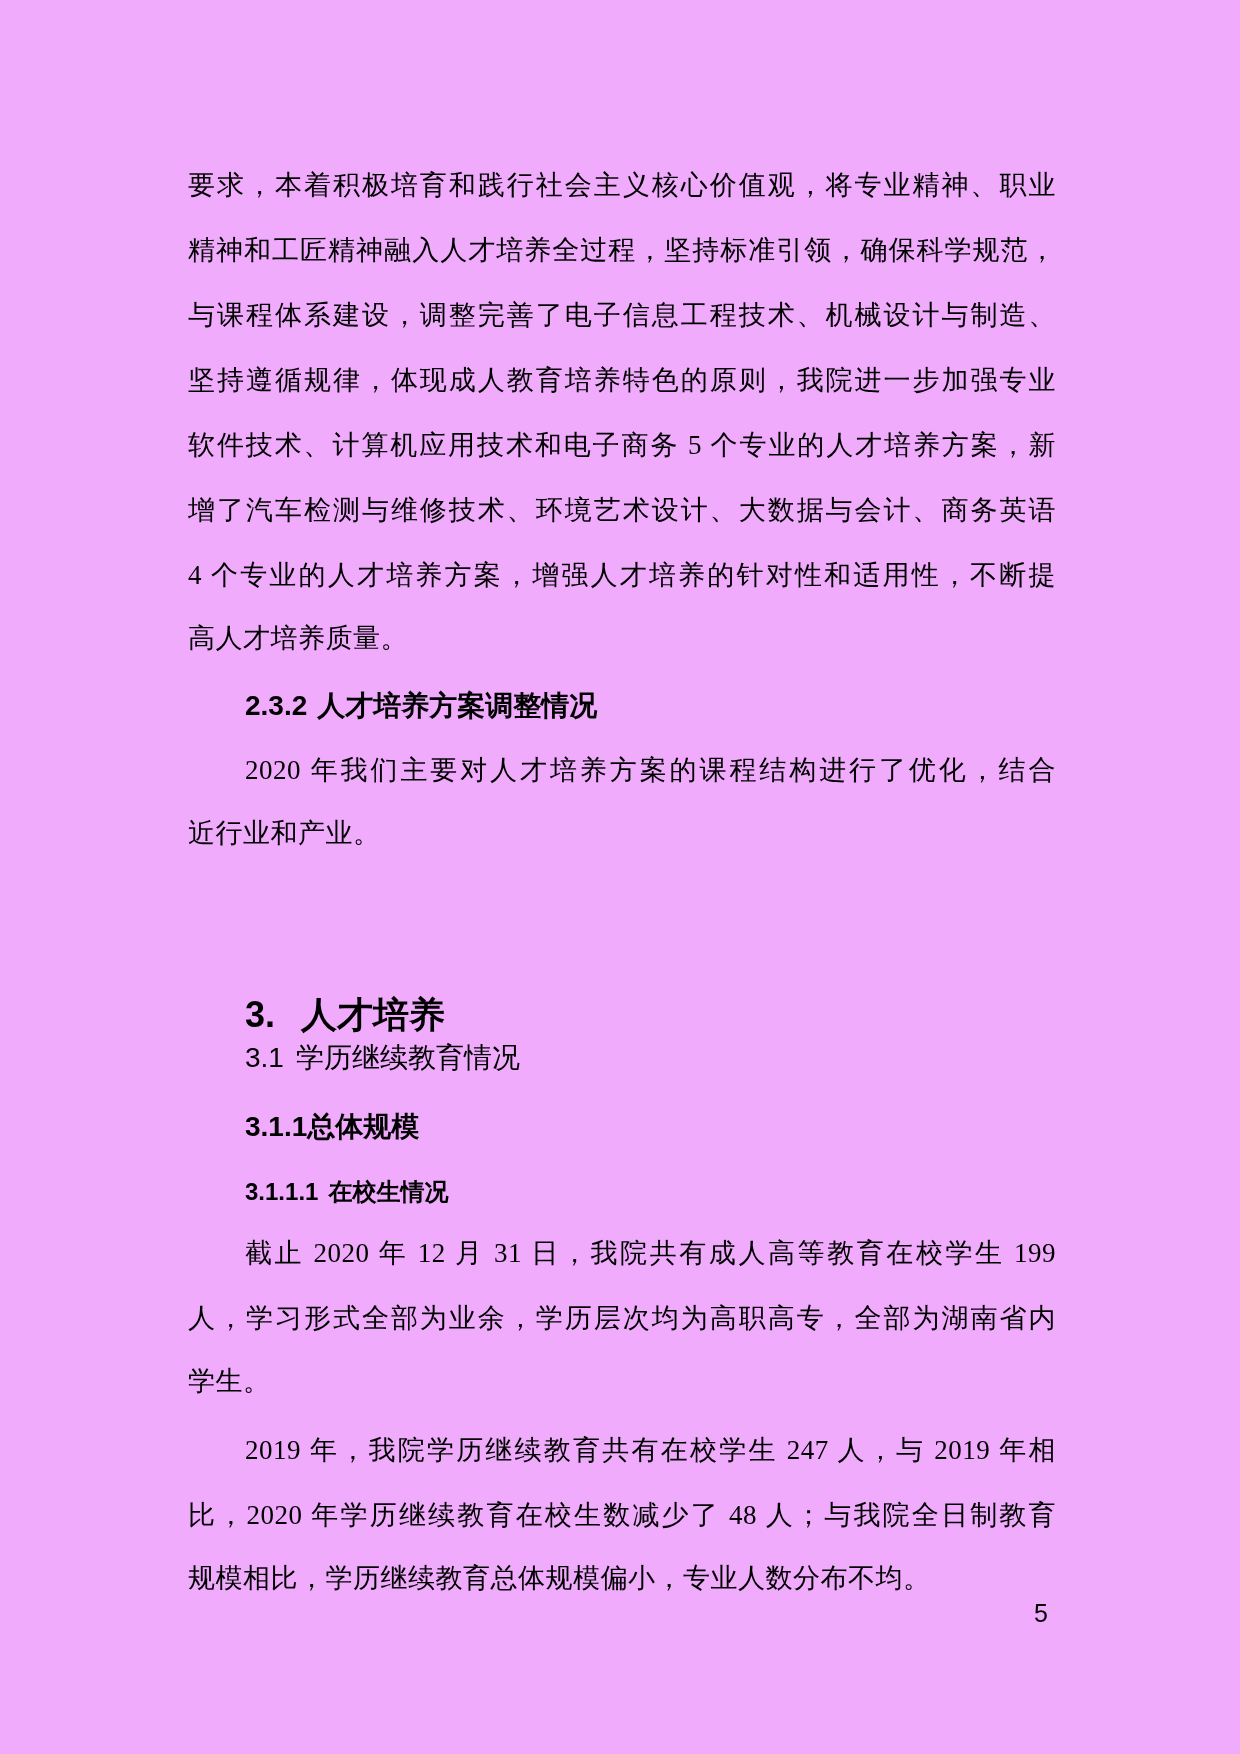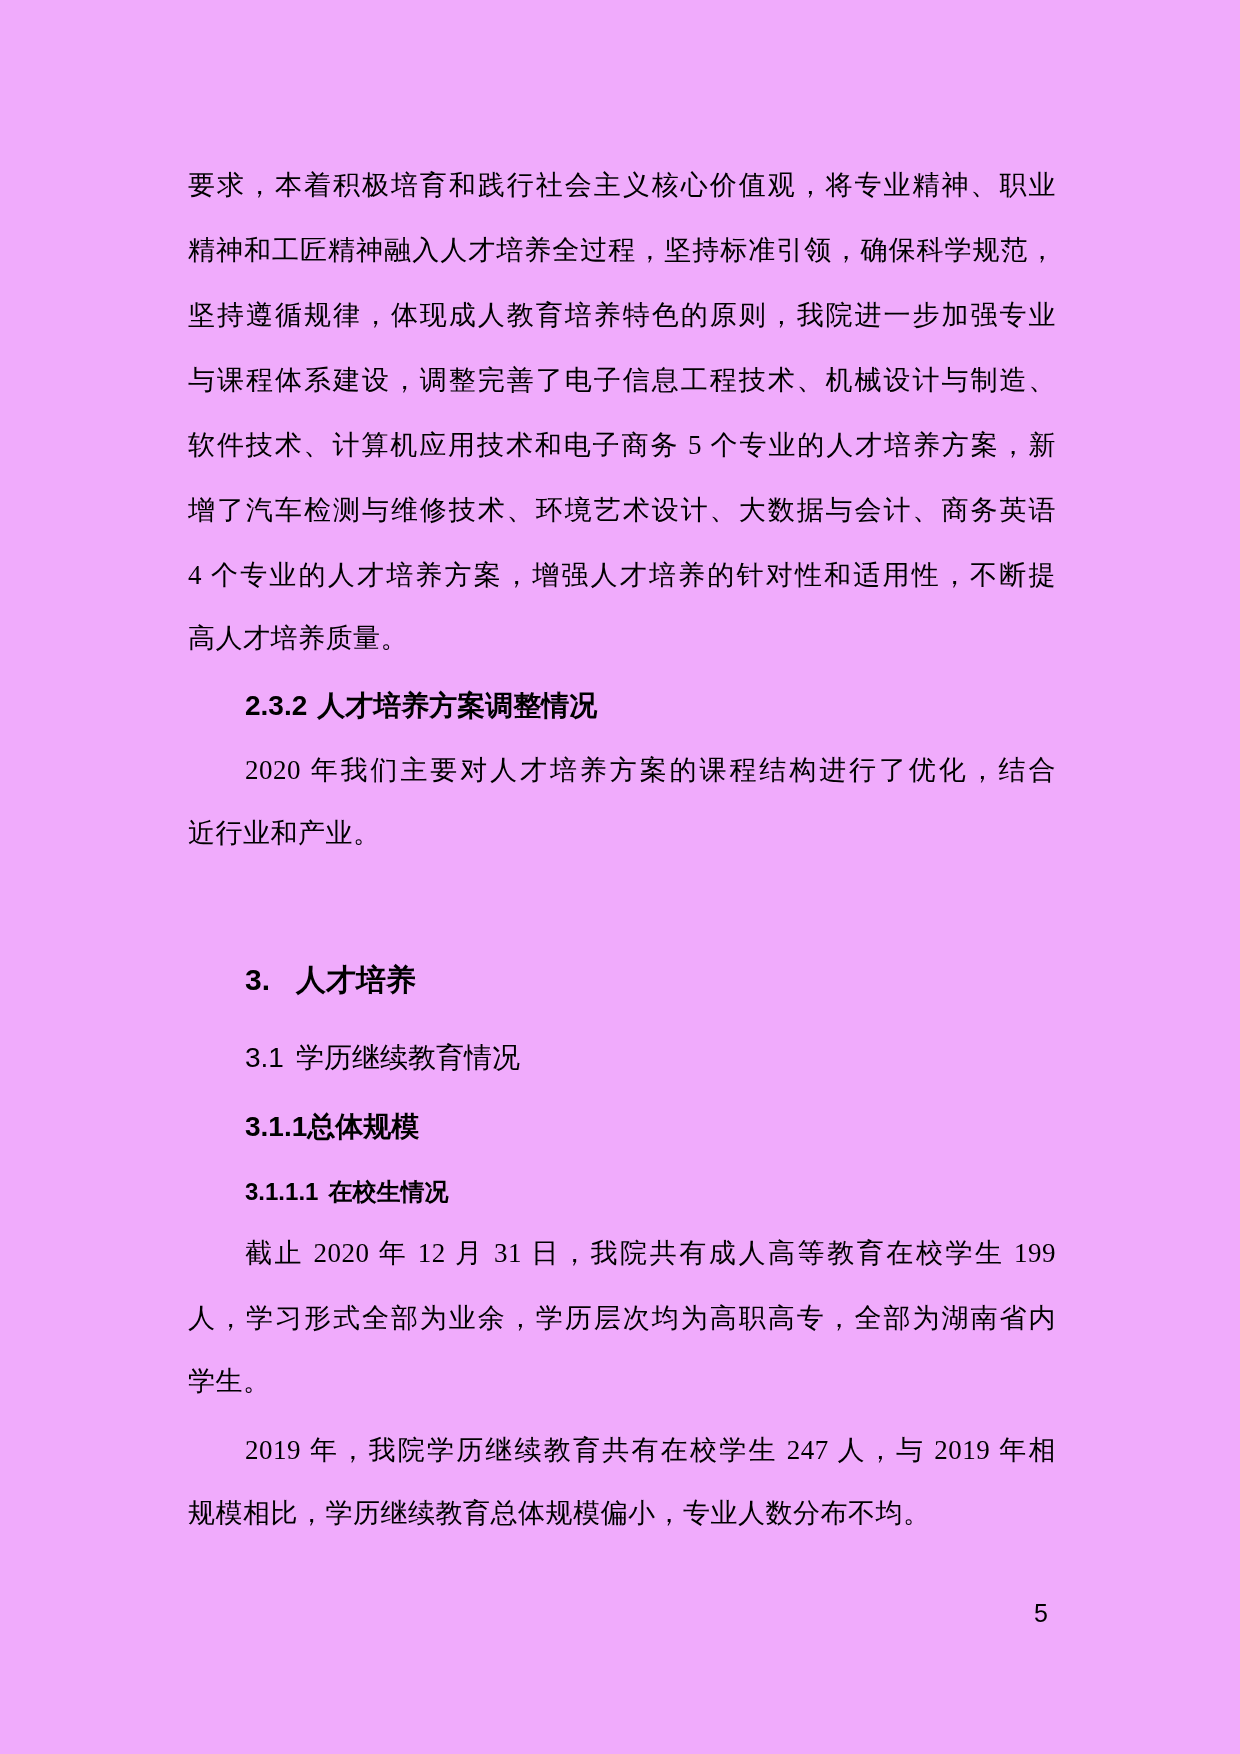--- a/index.html
+++ b/index.html
@@ -53,22 +53,22 @@
     font-family: "Liberation Serif", "DejaVu Serif", serif;
   }
   .h-232 {
     top: 673px;
     font-size: 28px;
     line-height: 65px;
     font-weight: bold;
   }
   .h-232 .h-num { margin-right: 10px; }
   .h-3 {
-    top: 945px;
-    font-size: 30px;
+    top: 980px;
+    font-size: 36px;
     line-height: 70px;
     font-weight: bold;
   }
   .h-3 .h-num { margin-right: 26px; }
   .h-31 {
     top: 1023px;
     font-size: 28px;
     line-height: 70px;
     font-weight: normal;
     text-align: center;
@@ -103,22 +103,22 @@
   }
 </style>
 </head>
 <body>
 
 <div class="page">
 
   <div class="block para-a">
     <div class="line">要求，本着积极培育和践行社会主义核心价值观，将专业精神、职业</div>
     <div class="line">精神和工匠精神融入人才培养全过程，坚持标准引领，确保科学规范，</div>
+    <div class="line">与课程体系建设，调整完善了电子信息工程技术、机械设计与制造、</div>
     <div class="line">坚持遵循规律，体现成人教育培养特色的原则，我院进一步加强专业</div>
-    <div class="line">与课程体系建设，调整完善了电子信息工程技术、机械设计与制造、</div>
     <div class="line">软件技术、计算机应用技术和电子商务 5 个专业的人才培养方案，新</div>
     <div class="line">增了汽车检测与维修技术、环境艺术设计、大数据与会计、商务英语</div>
     <div class="line">4 个专业的人才培养方案，增强人才培养的针对性和适用性，不断提</div>
     <div class="line last">高人才培养质量。</div>
   </div>
 
   <div class="heading h-232">
     <span class="h-num">2.3.2</span><span class="h-title">人才培养方案调整情况</span>
   </div>
 
@@ -144,18 +144,19 @@
   </div>
 
   <div class="block para-c">
     <div class="line indent">截止 2020 年 12 月 31 日，我院共有成人高等教育在校学生 199</div>
     <div class="line">人，学习形式全部为业余，学历层次均为高职高专，全部为湖南省内</div>
     <div class="line last">学生。</div>
   </div>
 
   <div class="block para-d">
     <div class="line indent">2019 年，我院学历继续教育共有在校学生 247 人，与 2019 年相</div>
+    <div class="line">比，2020 年学历继续教育在校生数减少了 48 人；与我院全日制教育</div>
     <div class="line last">规模相比，学历继续教育总体规模偏小，专业人数分布不均。</div>
   </div>
 
   <div class="page-number">5</div>
 
 </div>
 
 </body></html>

